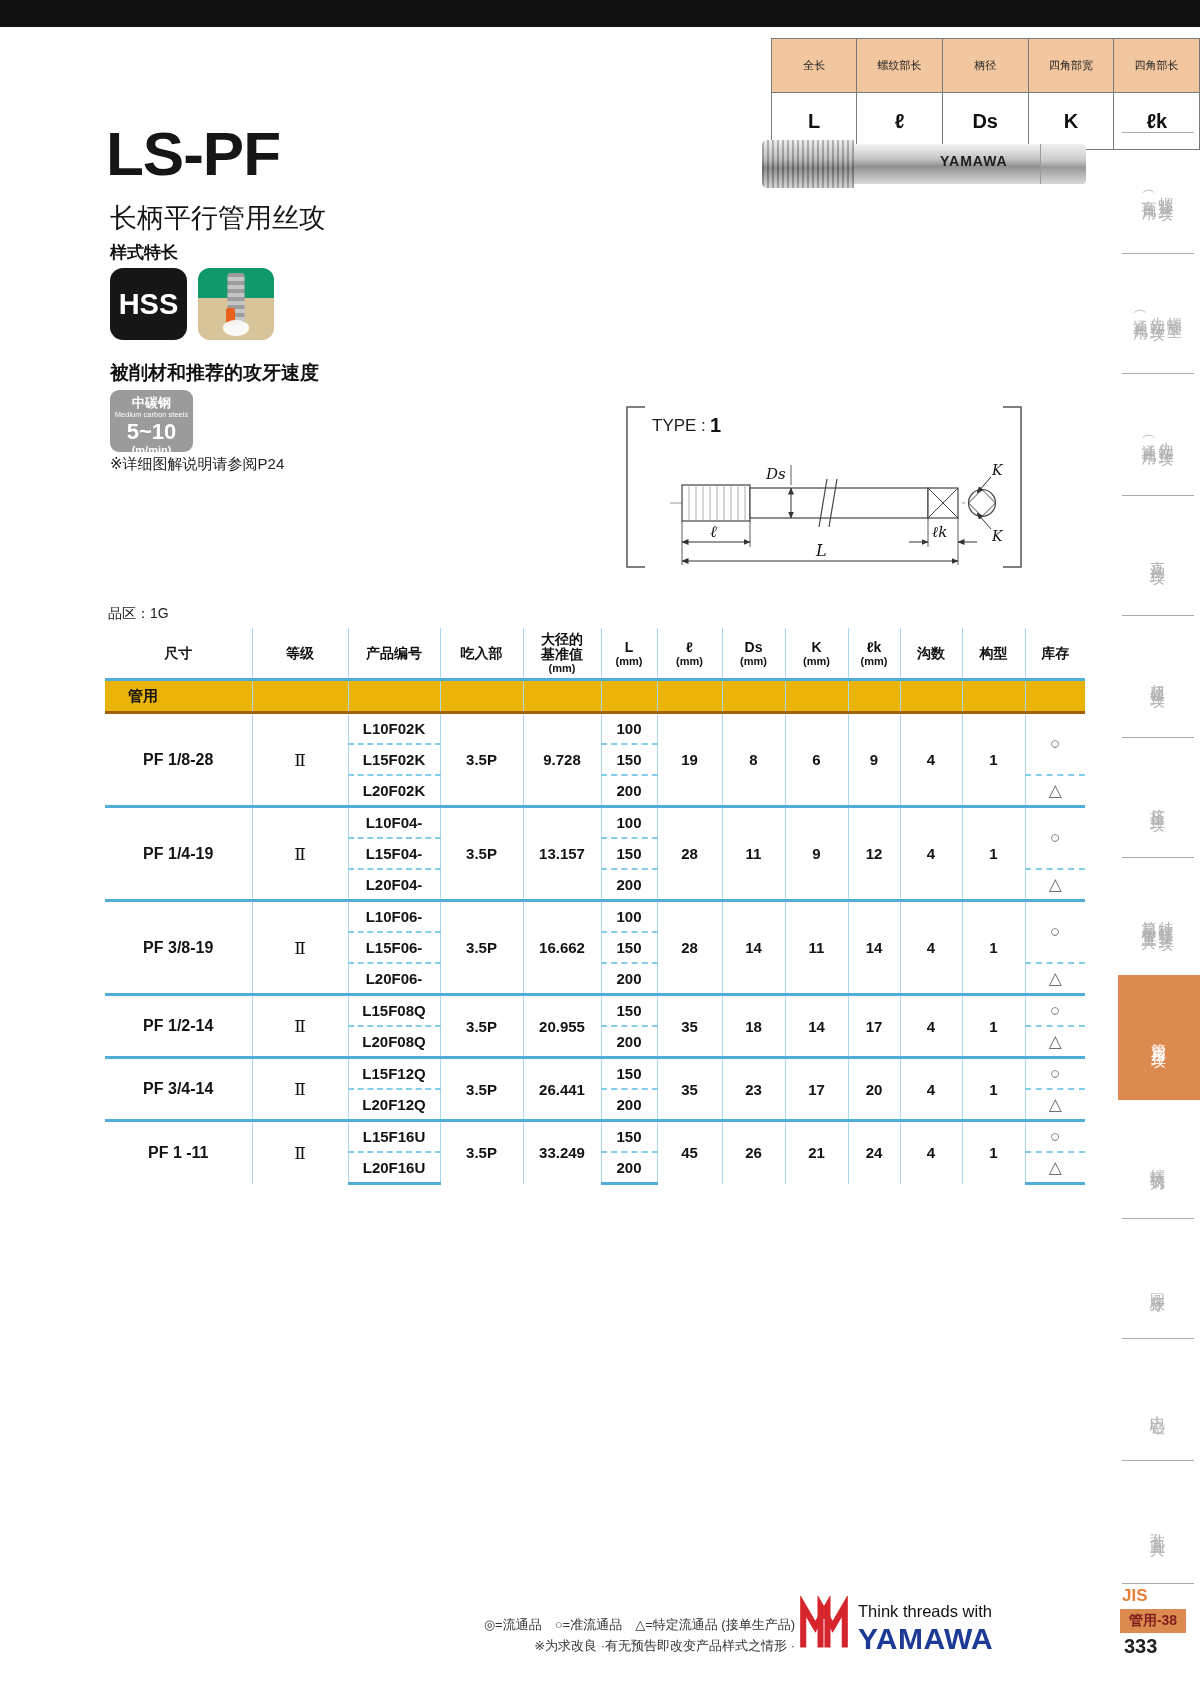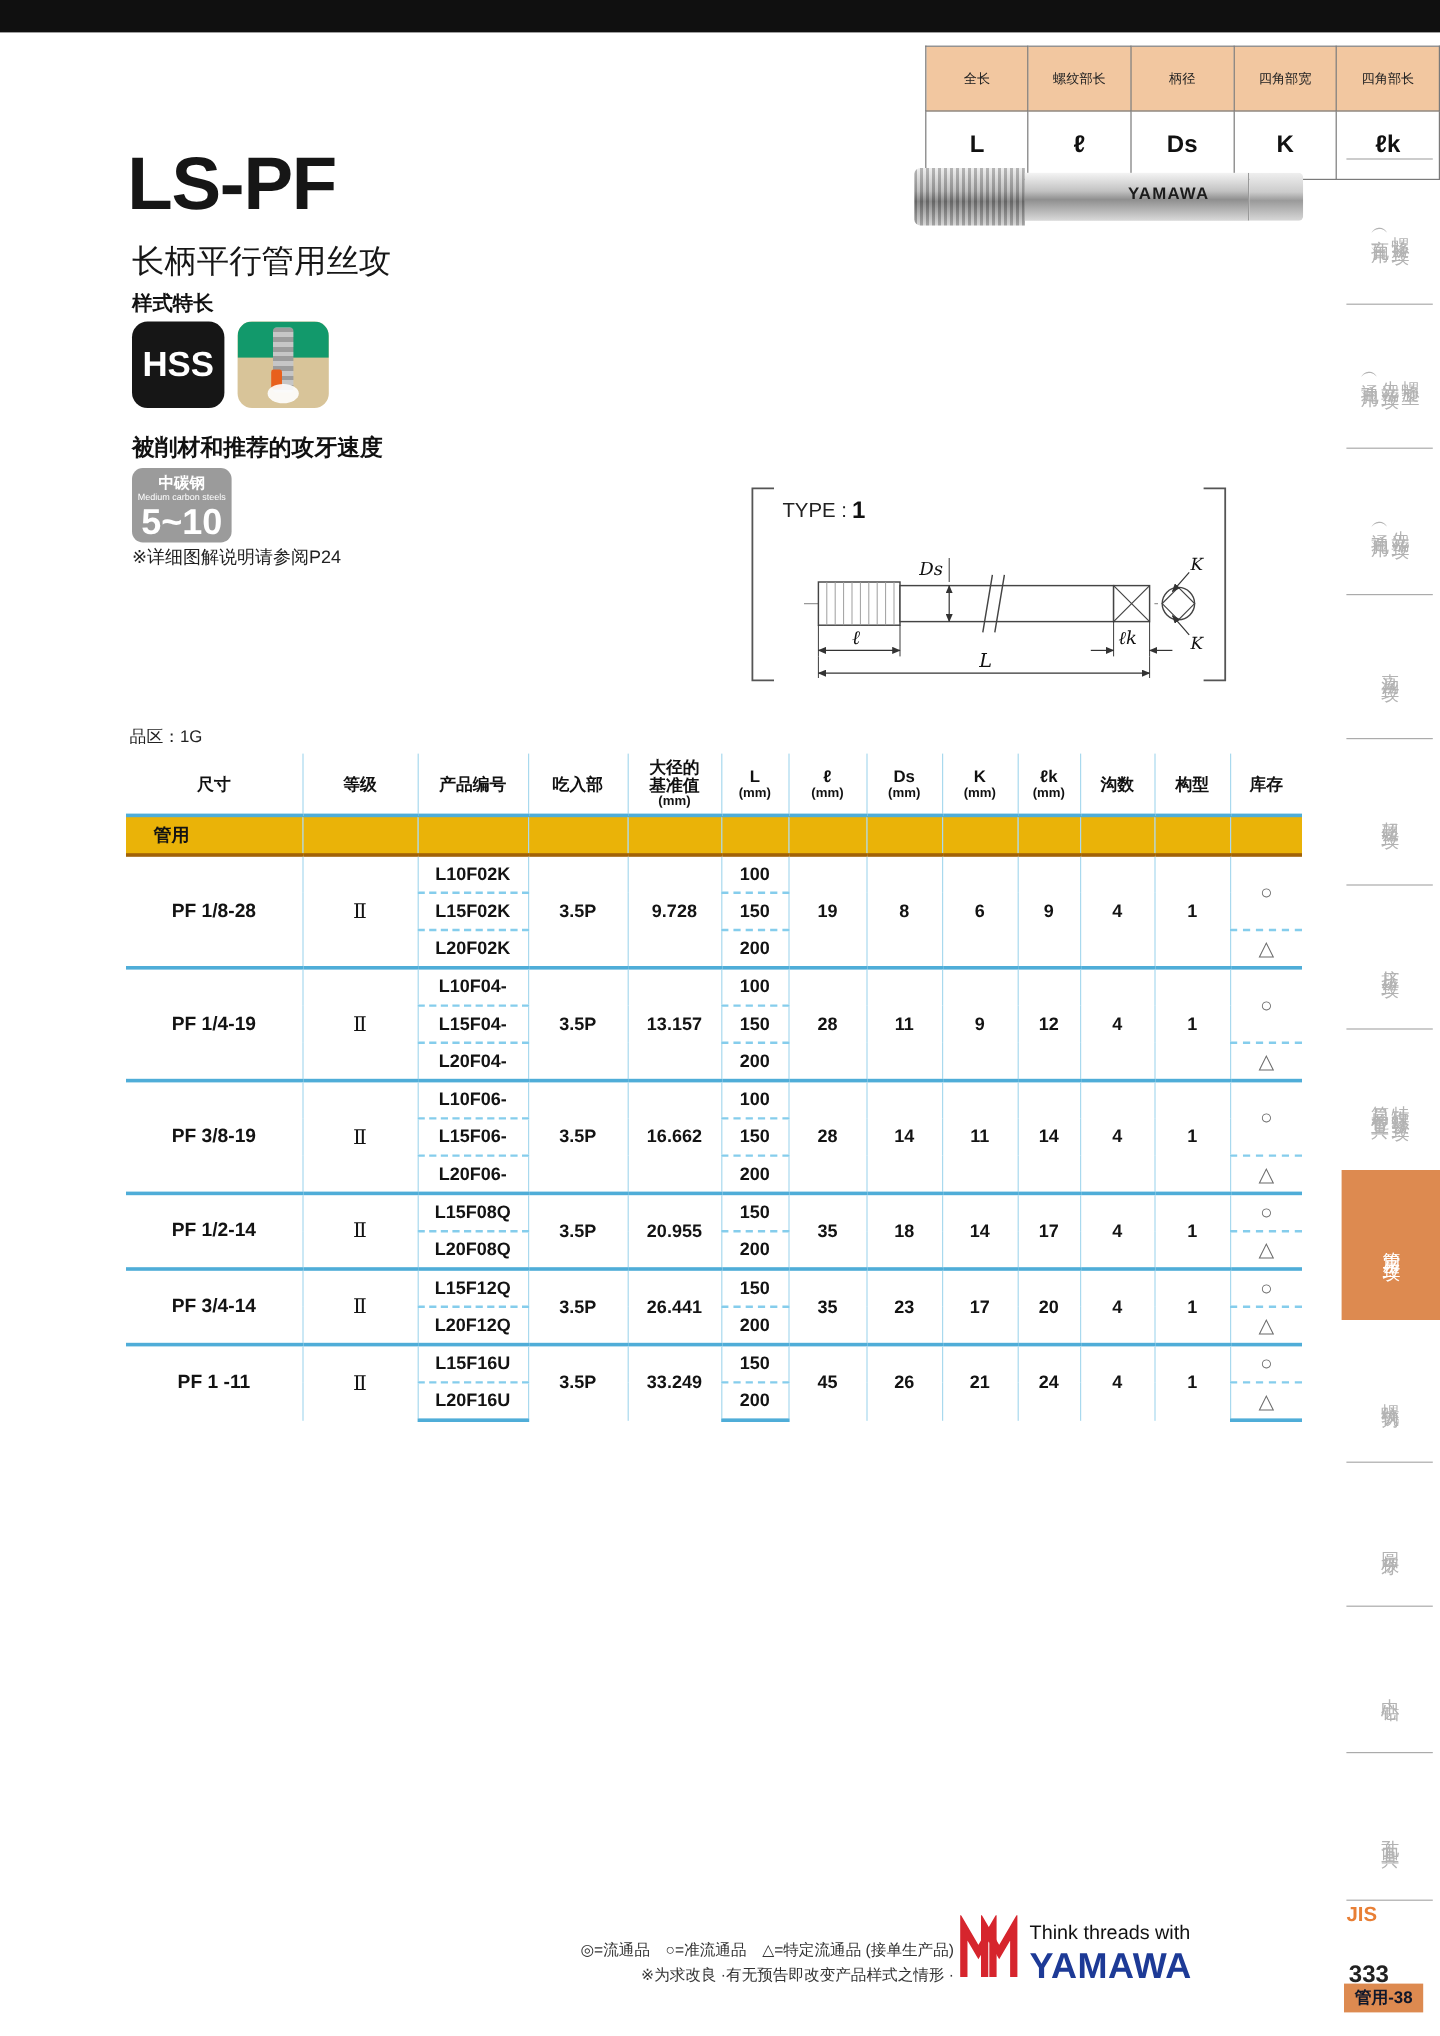--- a/index.html
+++ b/index.html
@@ -37,21 +37,21 @@
   .mat .tap{position:absolute;left:50%;transform:translateX(-50%);top:5px;width:17px;height:54px;border-radius:3px;
       background:repeating-linear-gradient(180deg,#9c9c9c 0 4px,#c6c6c6 4px 8px);}
   .mat .chip{position:absolute;left:50%;transform:translateX(-10px);top:40px;width:9px;height:16px;background:#e8601c;border-radius:2px;}
   .mat .glow{position:absolute;left:50%;transform:translateX(-50%);top:52px;width:26px;height:16px;background:#fff;border-radius:50%;opacity:.9;}
 
   .speed-heading{position:absolute;left:110px;top:360px;font-size:19px;font-weight:bold;}
   .speedbox{position:absolute;left:110px;top:390px;width:83px;height:62px;background:#9b9b9b;border-radius:9px;
      color:#fff;text-align:center;line-height:1;}
   .speedbox .cn{font-size:13px;font-weight:bold;margin-top:6px;}
   .speedbox .en{font-size:7.5px;margin-top:2px;}
-  .speedbox .val{font-size:30px;font-weight:bold;margin-top:2px;}
+  .speedbox .val{font-size:22px;font-weight:bold;margin-top:2px;}
   .speedbox .unit{font-size:11px;font-weight:bold;margin-top:2px;}
   .speednote{position:absolute;left:110px;top:455px;font-size:15px;color:#222;}
 
   .diagram{position:absolute;left:578px;top:395px;}
 
   .arealabel{position:absolute;left:108px;top:605px;font-size:14px;color:#222;}
 
   
   .spec{position:absolute;left:105px;top:628px;width:980px;border-collapse:collapse;table-layout:fixed;}
   .spec th,.spec td{padding:0;text-align:center;vertical-align:middle;}
@@ -71,22 +71,22 @@
   .hu{font-size:11px;line-height:12px;}
 
   
   .v-tab{position:absolute;left:1118px;width:80px;display:flex;align-items:center;justify-content:center;}
   .v-text{writing-mode:vertical-rl;white-space:pre-line;font-size:15px;letter-spacing:3px;line-height:17px;color:#b3b3b3;}
   .v-tab.active{background:#dd8a50;left:1118px;width:82px;}
   .v-tab.active .v-text{color:#fff;}
   .sep{position:absolute;left:1122px;width:72px;height:1px;background:#ababab;}
 
   .jis{position:absolute;left:1122px;top:1586px;font-size:17px;font-weight:bold;color:#e87f35;}
-  .pagetag{position:absolute;left:1120px;top:1609px;width:66px;background:#dd8a50;color:#0f172a;
-           font-size:14px;font-weight:bold;text-align:center;padding:3px 0;margin-top:44px;}
+  .pagetag{position:absolute;left:1120px;top:1609px;width:66px;background:#dd8a50;color:#7f1d1d;
+           font-size:14px;font-weight:bold;text-align:center;padding:3px 0;}
   .pagenum{position:absolute;left:1124px;top:1635px;font-size:20px;font-weight:bold;color:#222;}
 
   
   .legend{position:absolute;right:405px;top:1614px;text-align:right;font-size:13px;color:#333;line-height:21px;}
   .logo{position:absolute;left:798px;top:1596px;display:flex;align-items:flex-start;}
   .logo-text{margin-left:8px;}
   .logo-tagline{font-size:16.5px;color:#111;margin-top:6px;}
   .logo-brand{font-size:30px;font-weight:bold;color:#1d3a96;letter-spacing:0.5px;margin-top:1px;}
 </style>
 </head>

